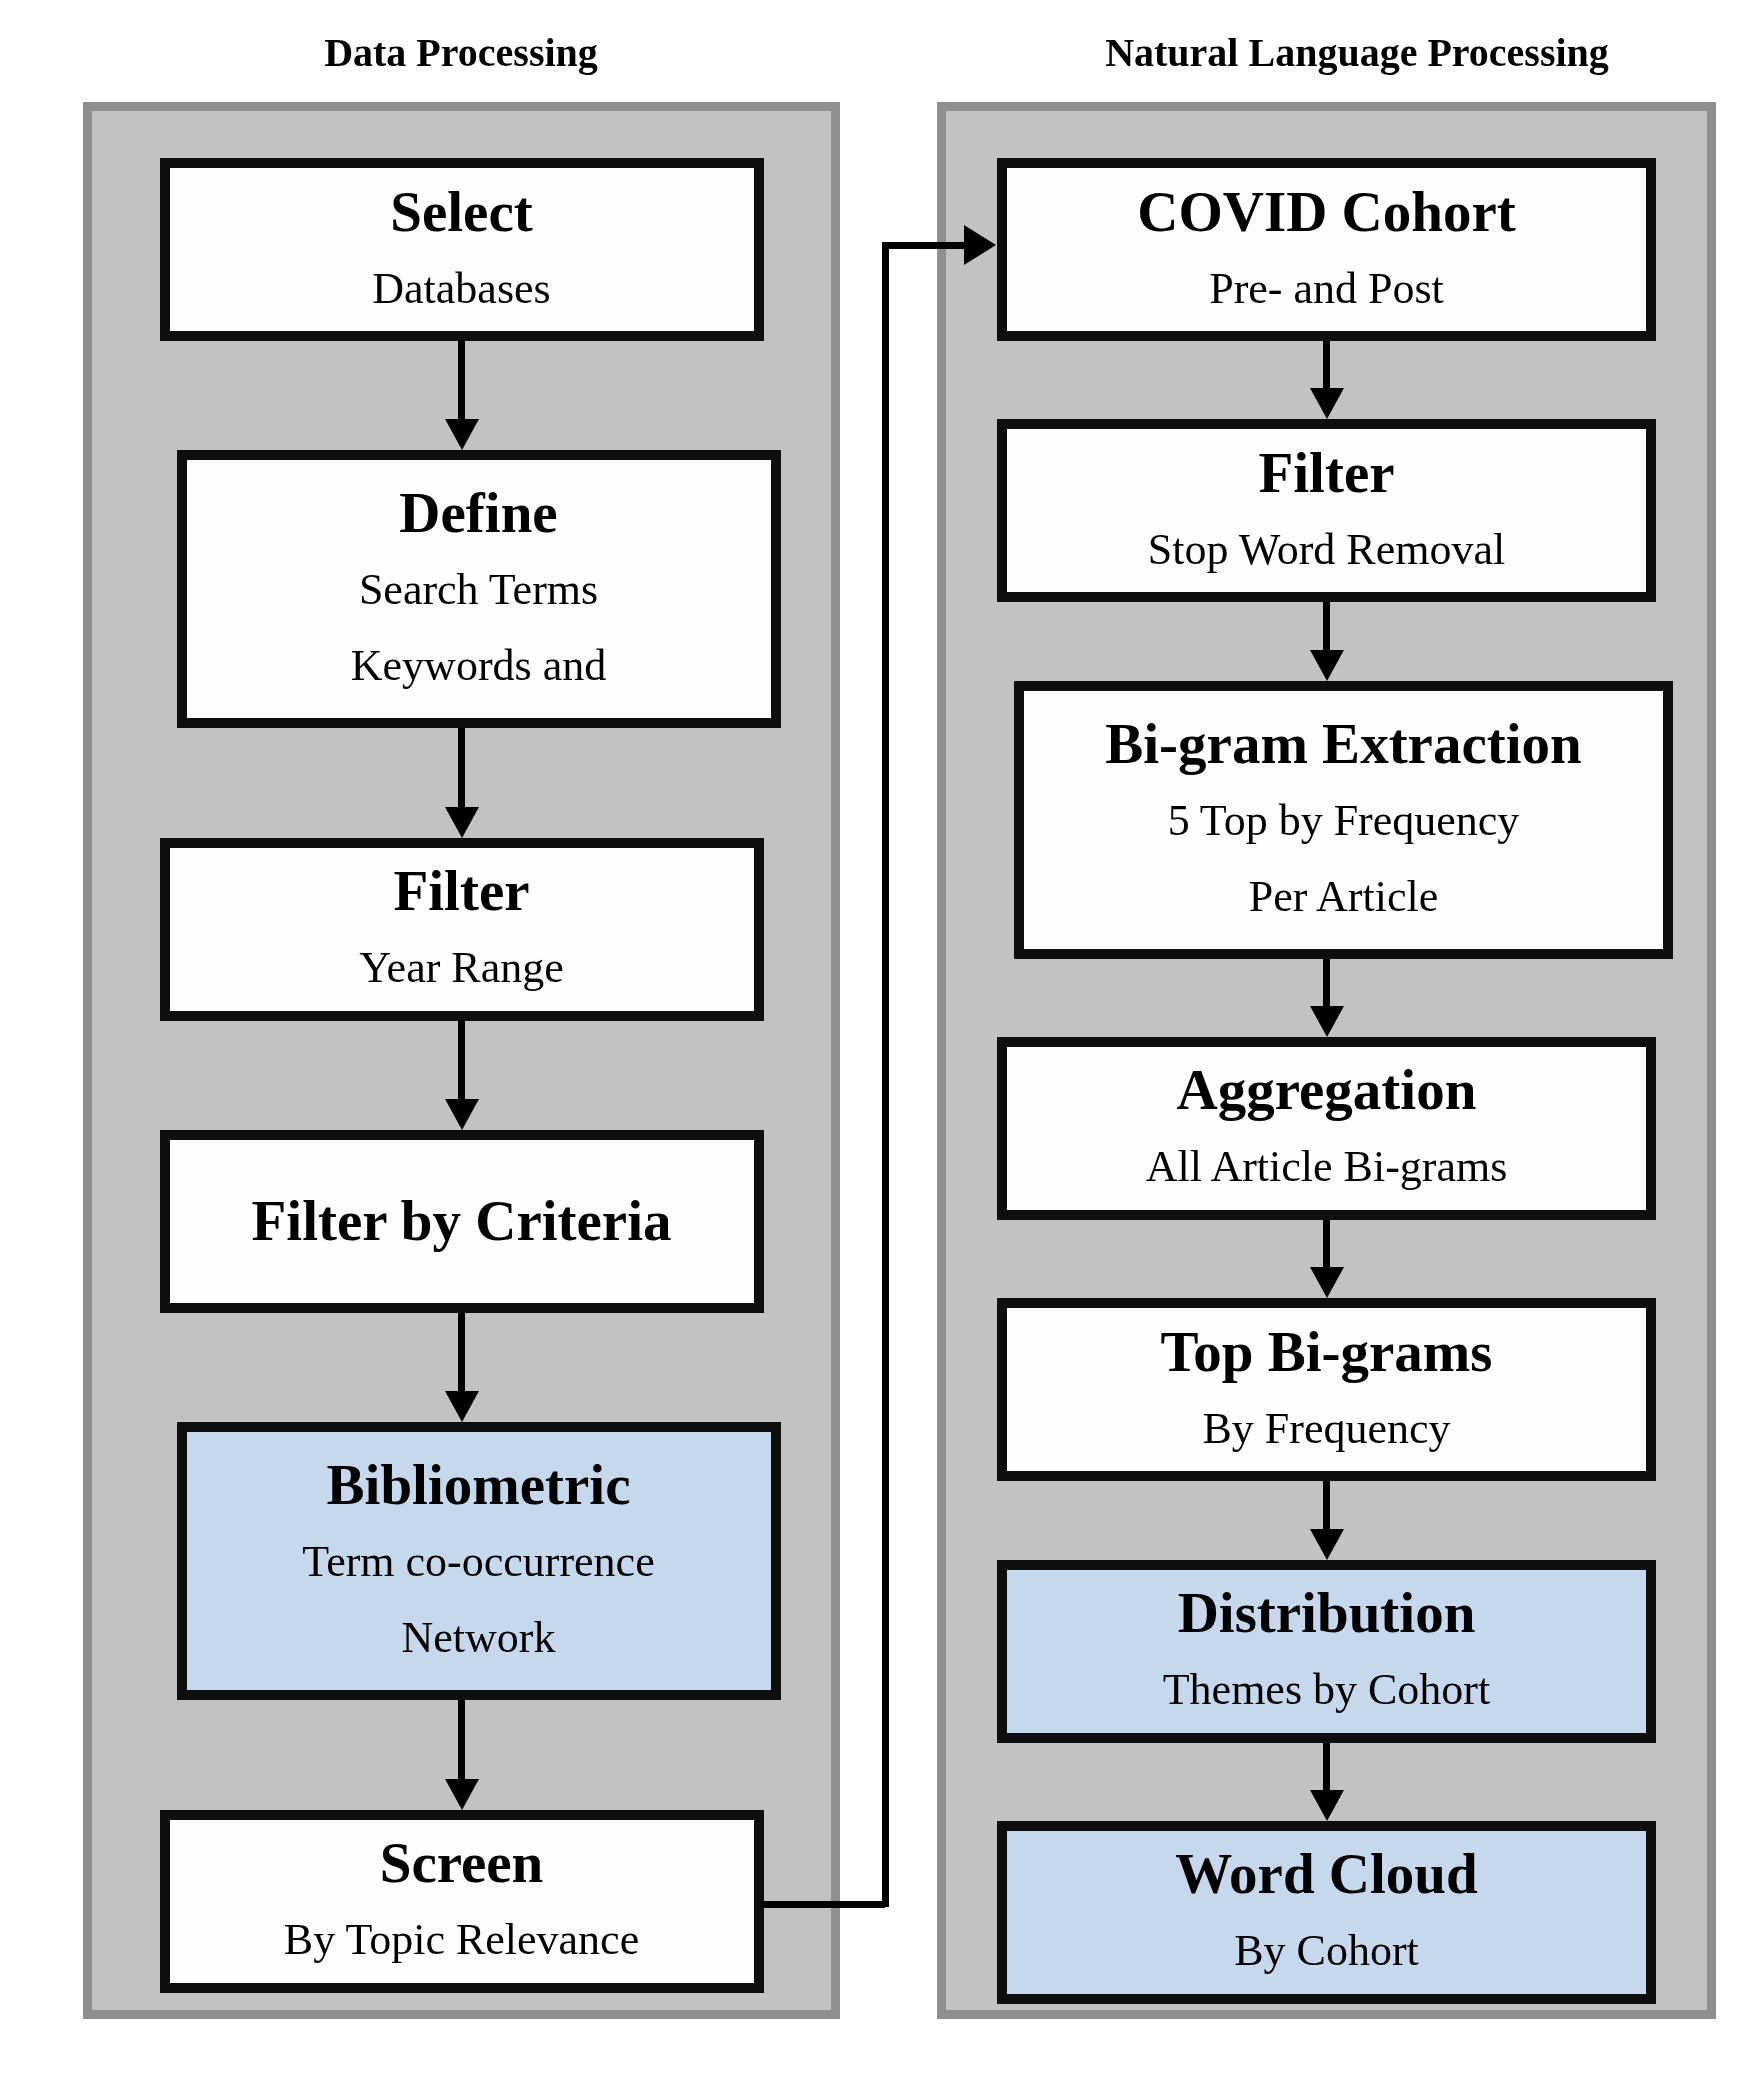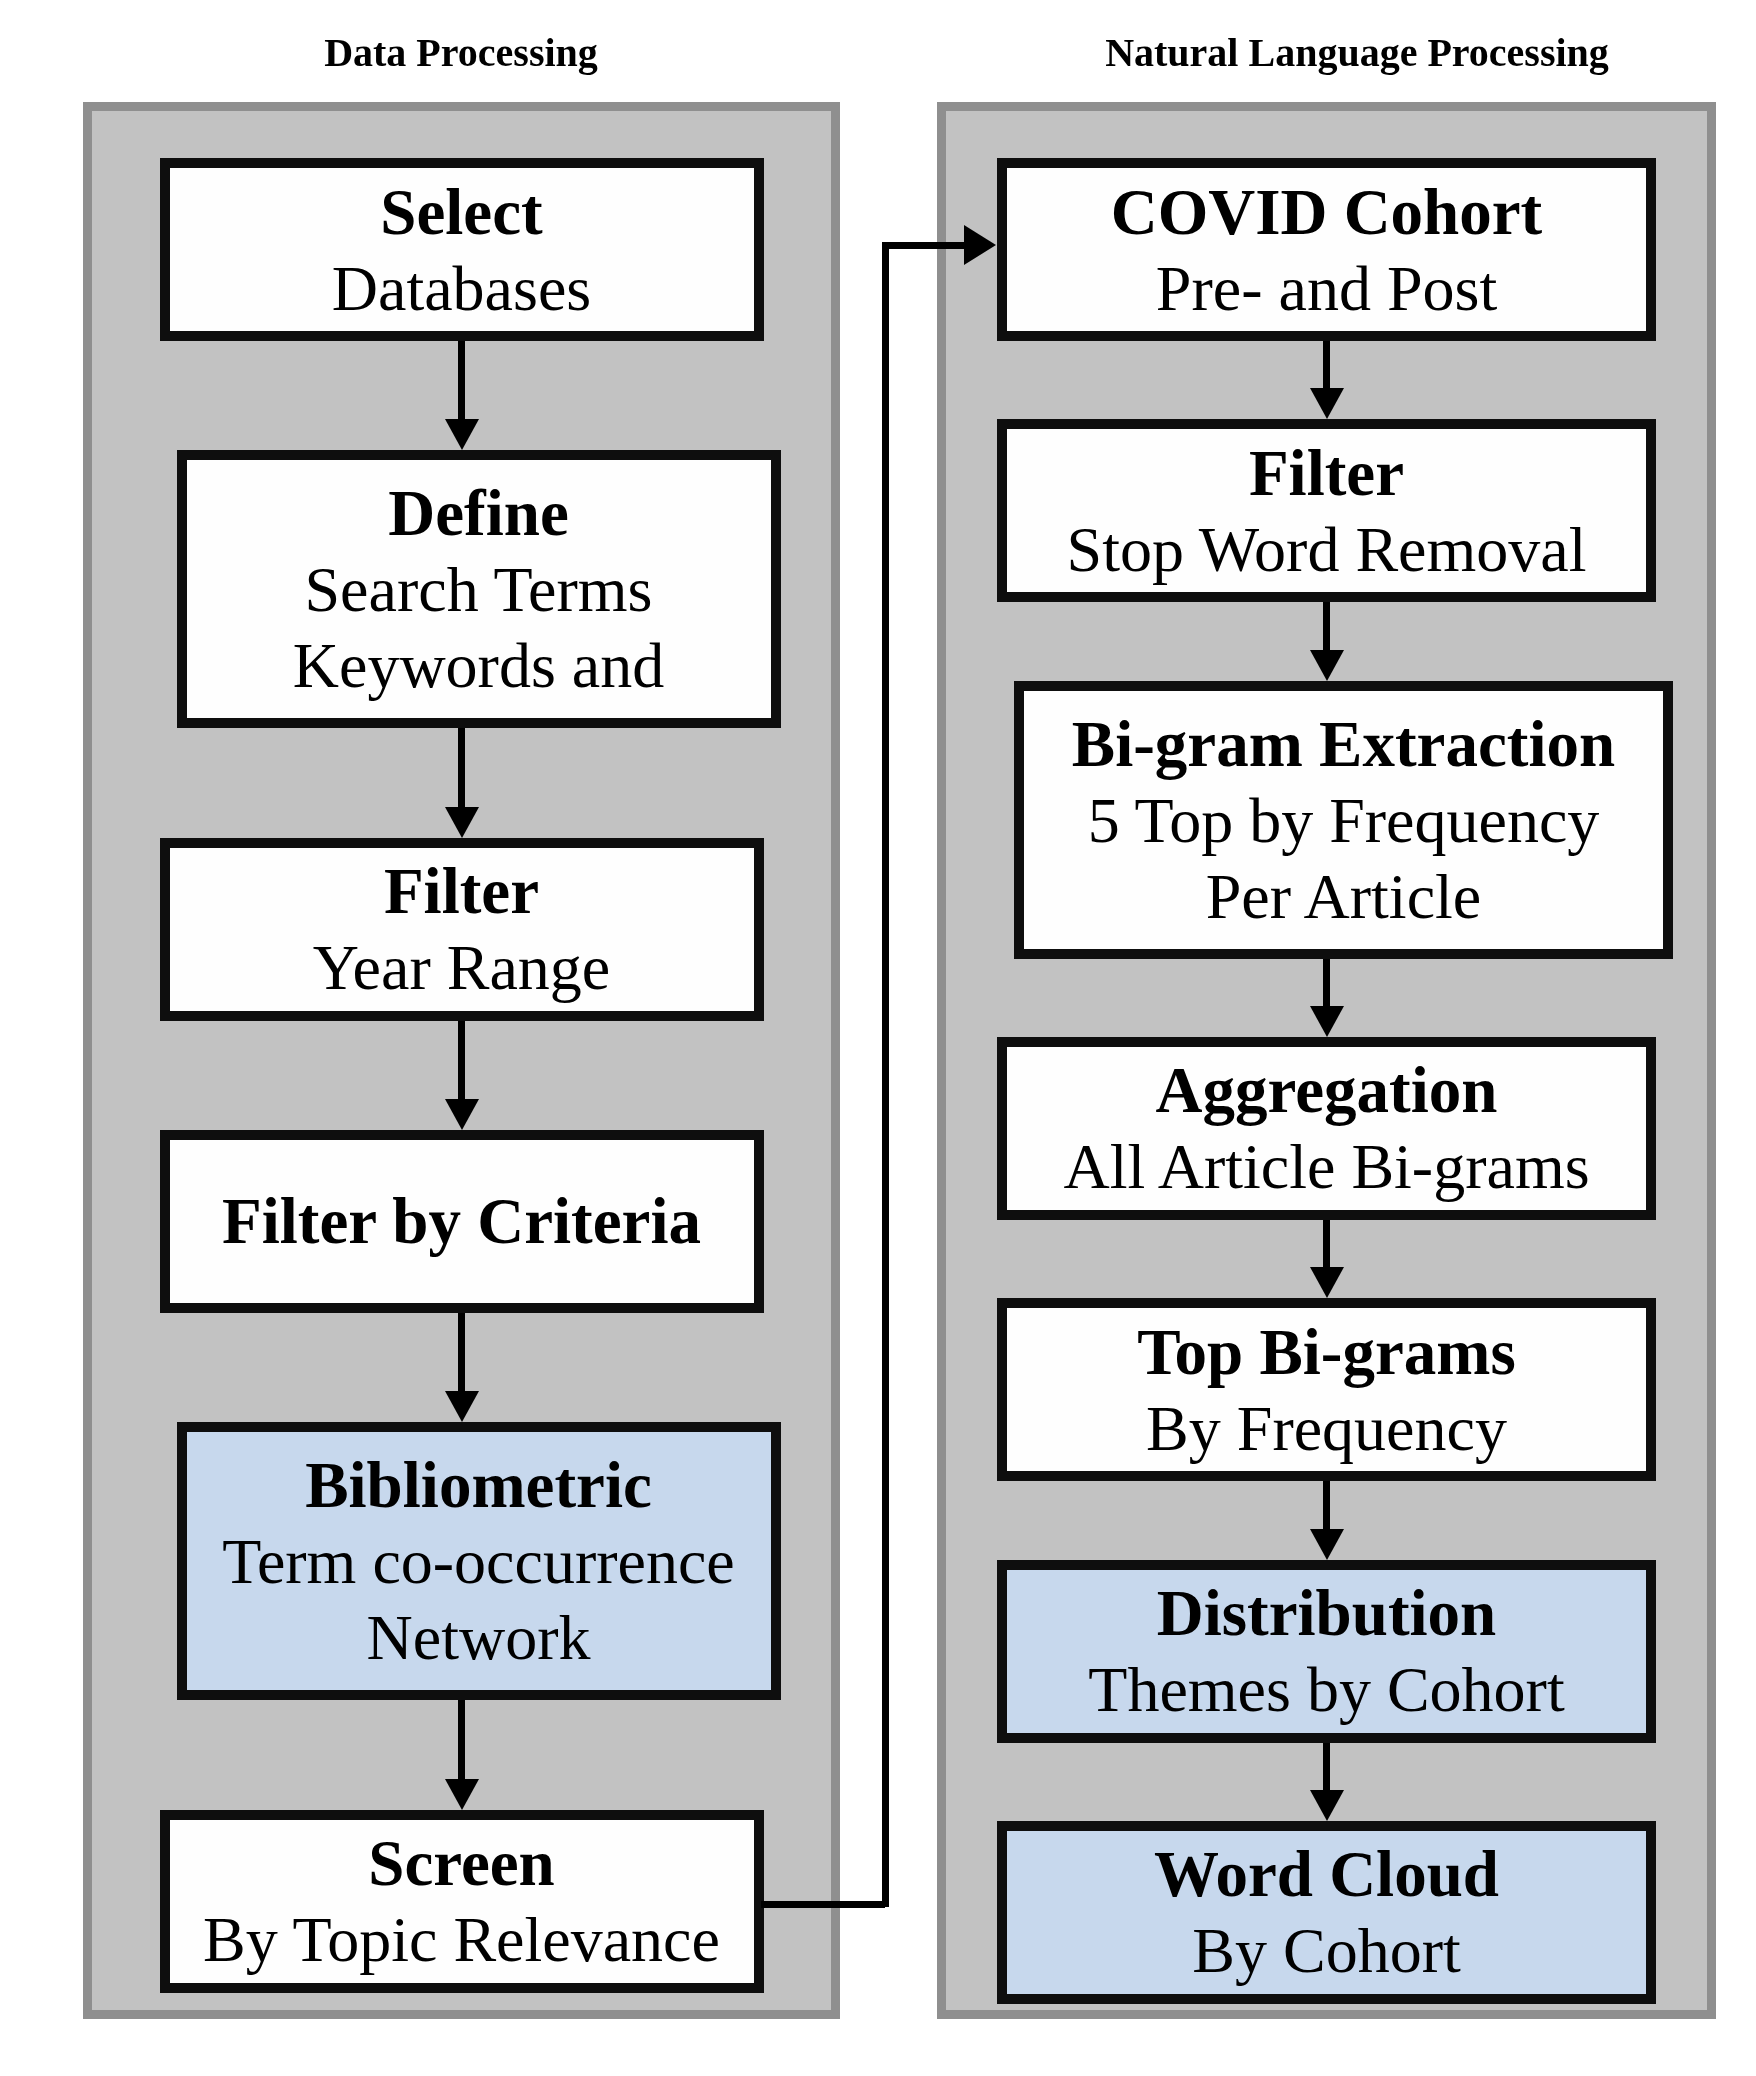--- a/index.html
+++ b/index.html
@@ -45,22 +45,22 @@
     border: 10.2px solid var(--box-border);
     display: flex; flex-direction: column;
     align-items: center; justify-content: center;
     text-align: center; flex-shrink: 0;
   }
   .panel-left-box  { width: 604px; }
   .panel-right-box { width: 659px; }
   .h2 { height: 183px; }
   .h3 { height: 278px; margin-left: 34px; }
   .box.blue { background: var(--box-bg-highlight); }
-  .bh { font-weight: bold; font-size: 65px; line-height: 78px; white-space: nowrap; text-align: center; }
-  .bl { font-weight: normal; font-size: 64px; line-height: 76px; white-space: nowrap; }
+  .bh { font-weight: bold; font-size: 57px; line-height: 78px; white-space: nowrap; text-align: center; }
+  .bl { font-weight: normal; font-size: 44px; line-height: 76px; white-space: nowrap; }
   .bl:empty { display: none; }
 
   .varrow { display: flex; flex-direction: column; align-items: center; flex-shrink: 0; }
   .varrow .shaft { width: 6.6px; background: var(--arrow-color); }
   .a-tall .shaft { height: 79px; }
   .a-short .shaft { height: 48px; }
   .varrow .head {
     width: 0; height: 0; margin-top: -0.7px;
     border-left: 17.6px solid transparent;
     border-right: 17.6px solid transparent;

